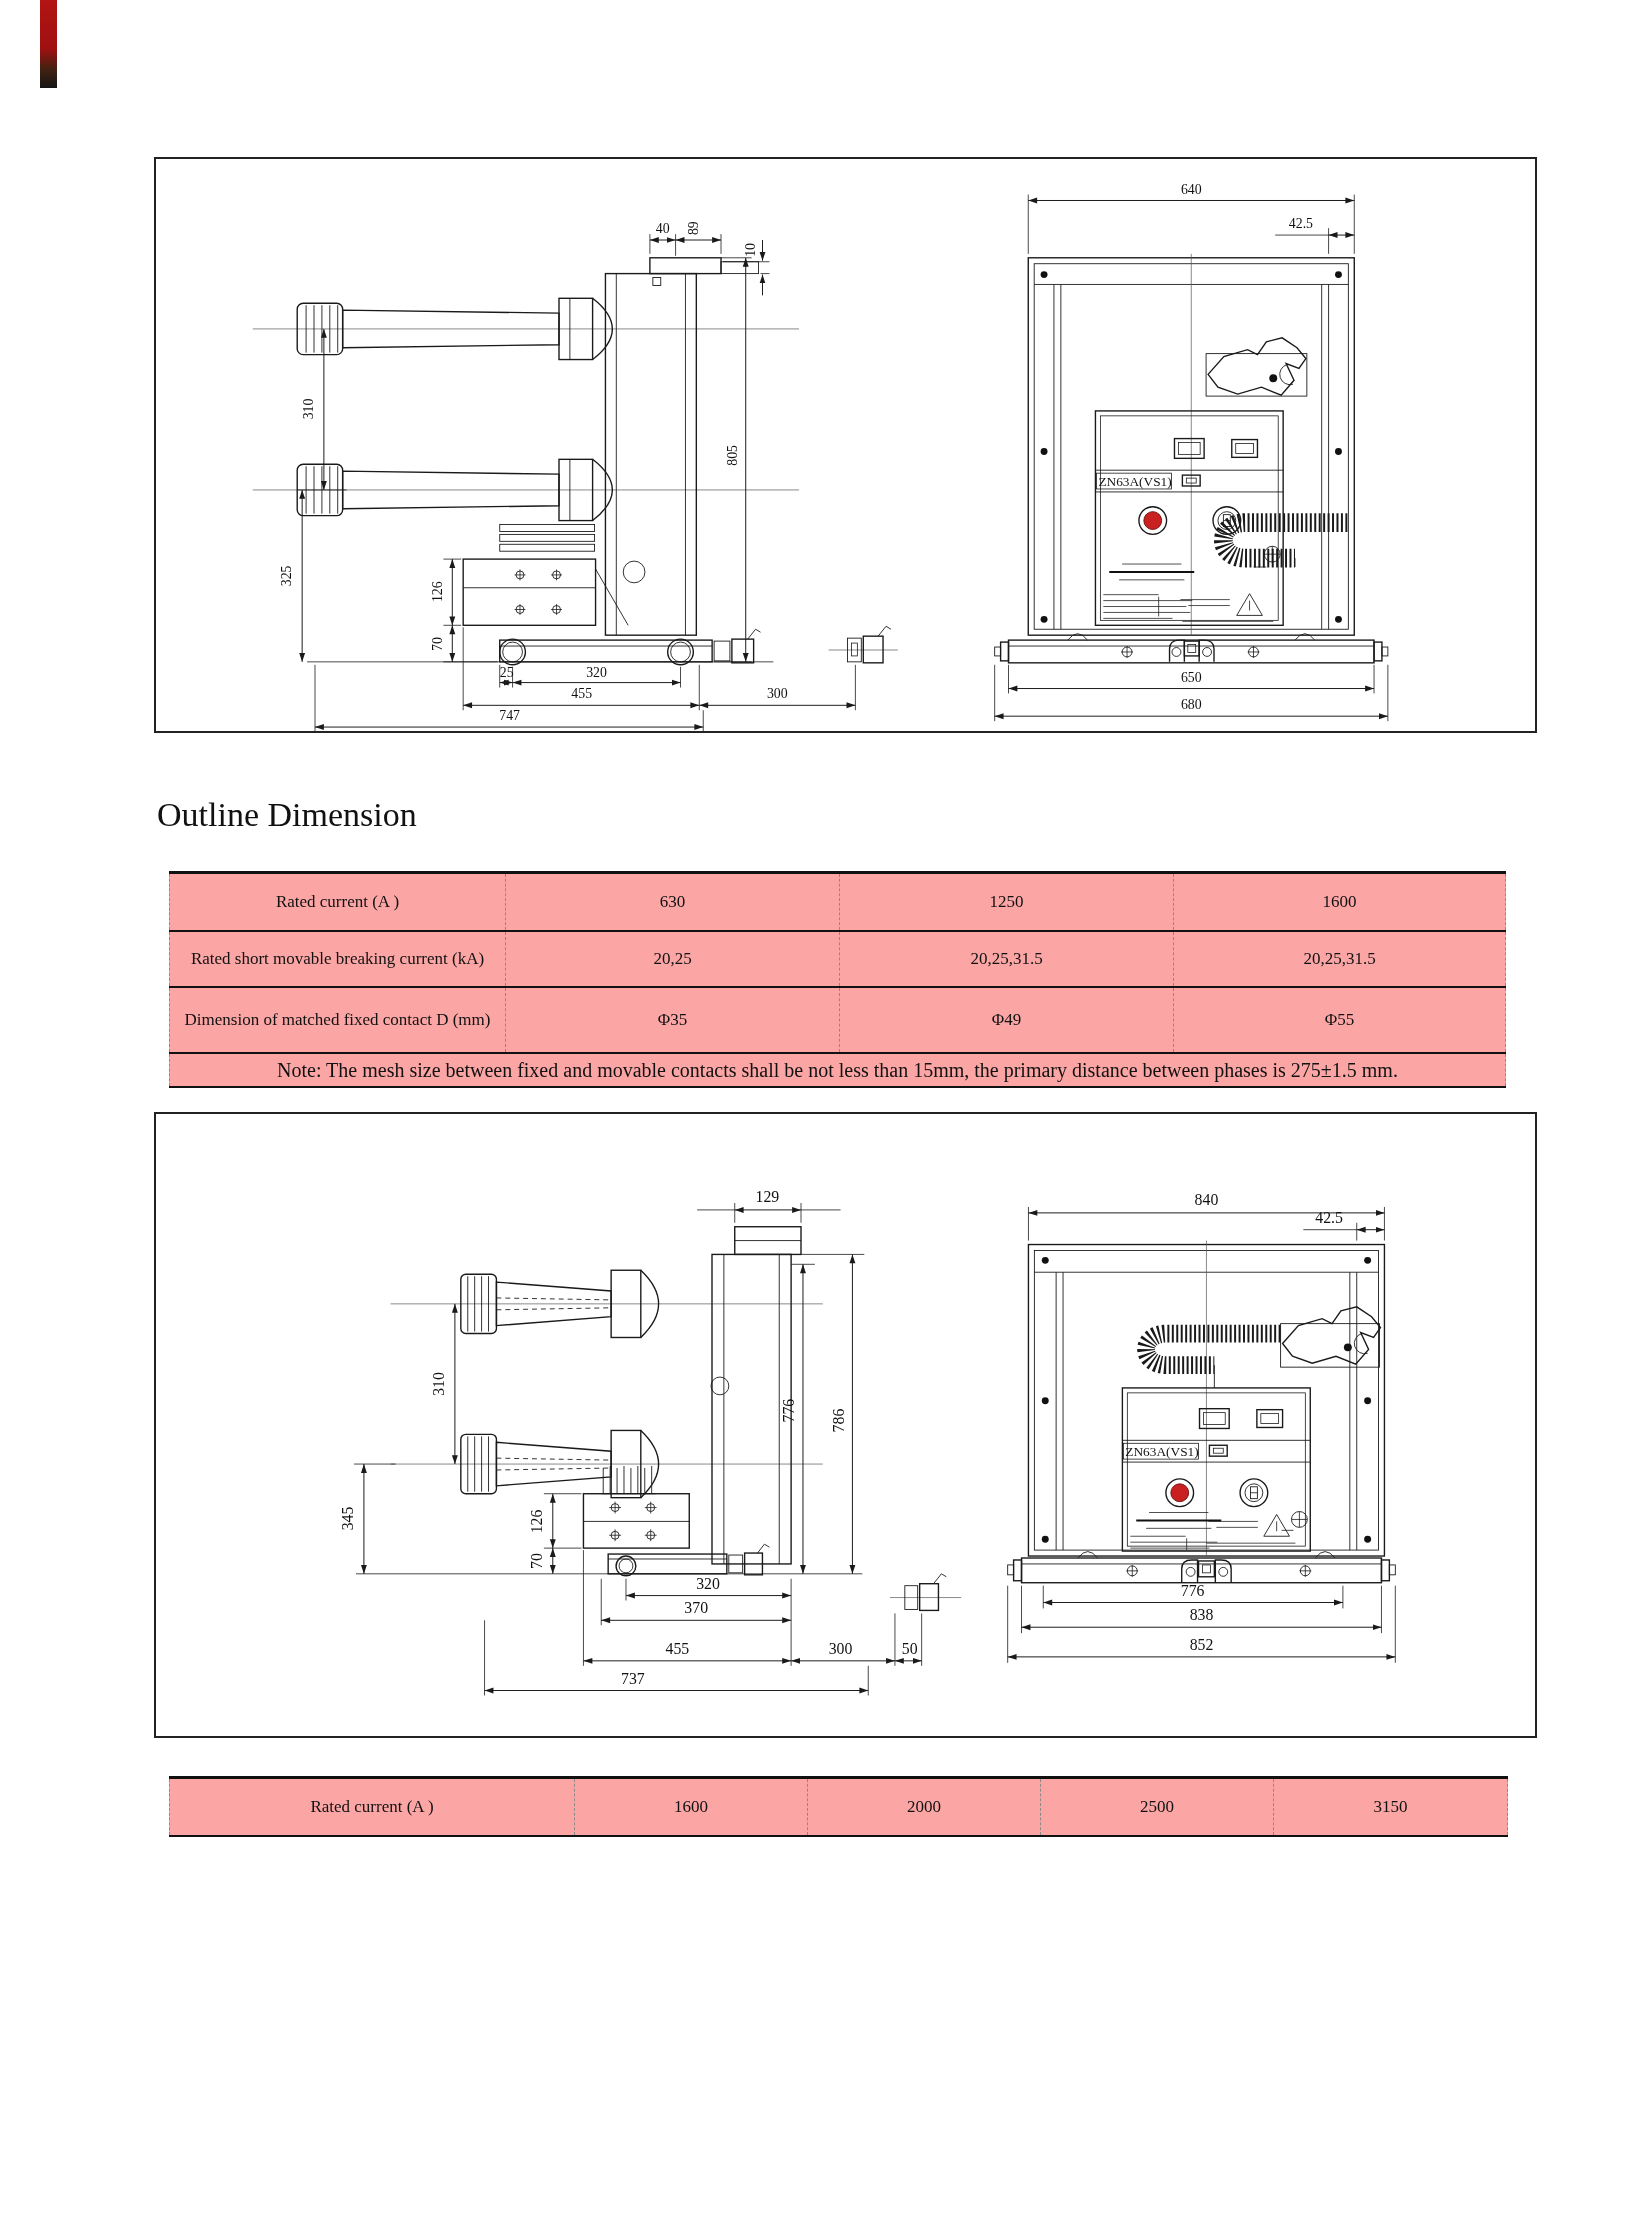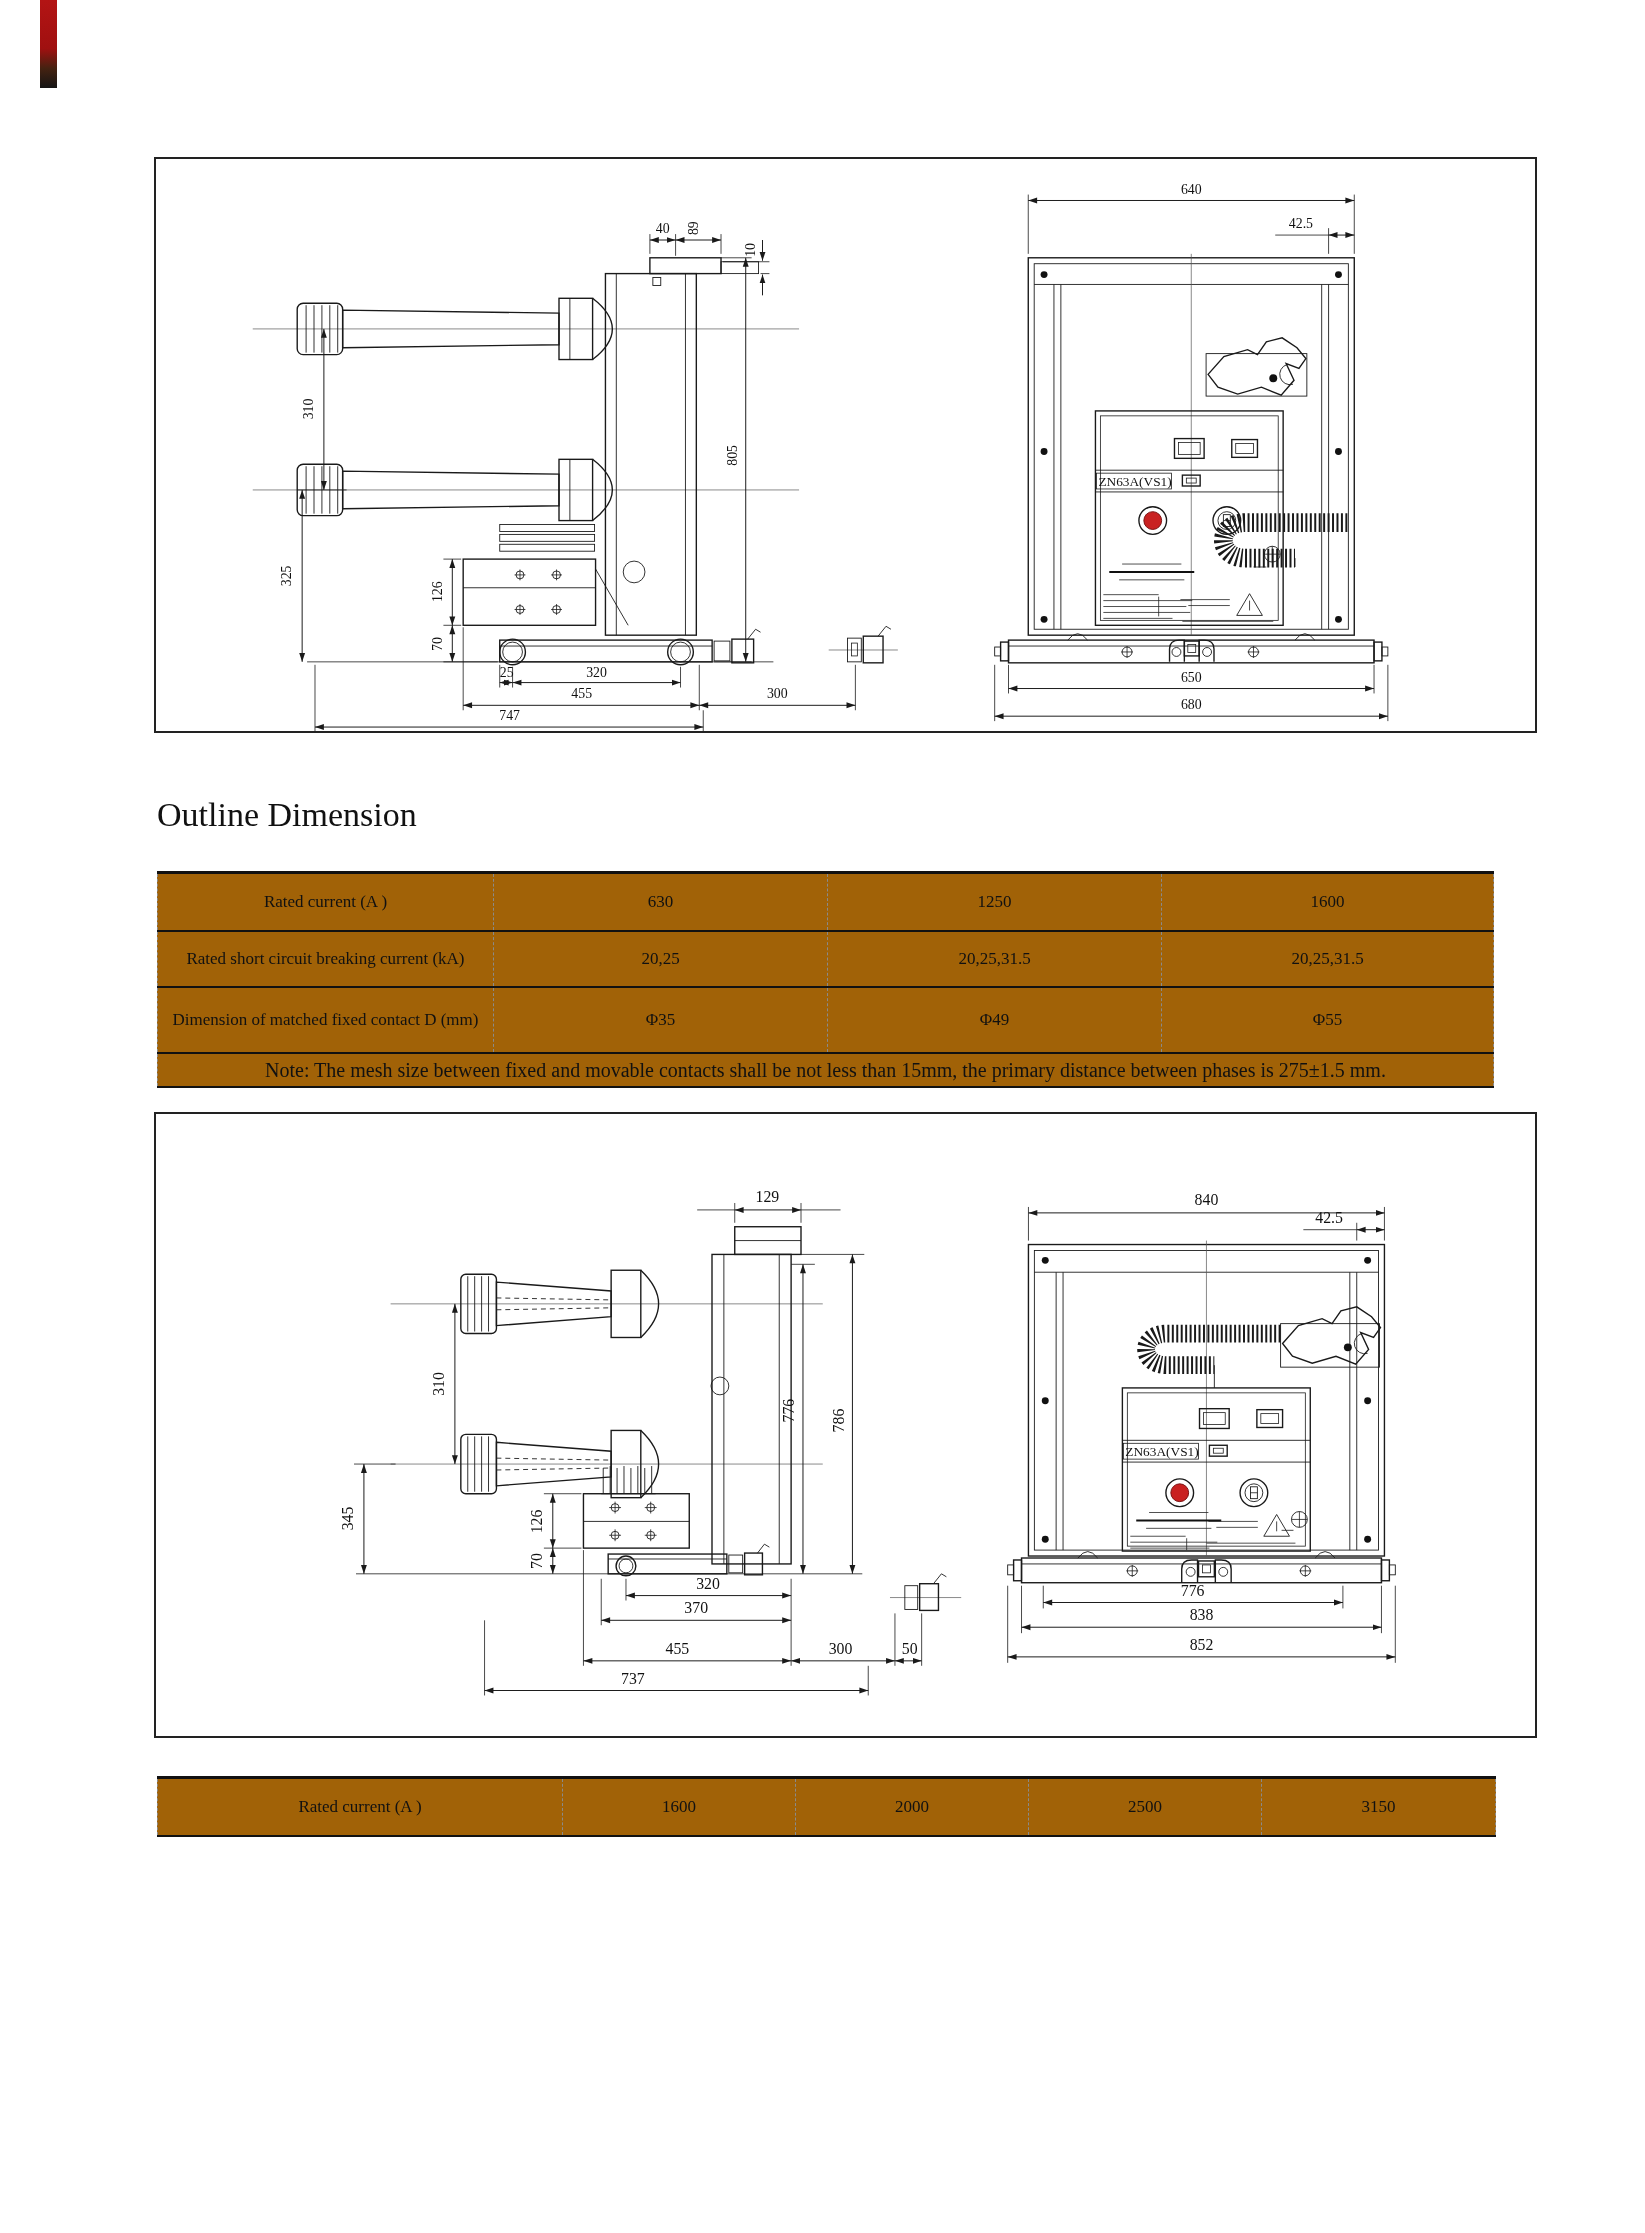--- a/index.html
+++ b/index.html
@@ -22,23 +22,23 @@
   .ot { fill:none; stroke:#1a1a1a; stroke-width:0.9; }
   .xl { fill:none; stroke:#1a1a1a; stroke-width:0.8; }
   .dl { fill:none; stroke:#1a1a1a; stroke-width:1; }
   .cl { fill:none; stroke:#555; stroke-width:0.7; }
   .tx { fill:none; stroke:#222; stroke-width:0.8; }
   .dt  { font-family:"Liberation Serif", serif; font-size:14px; fill:#111; }
   .dt2 { font-family:"Liberation Serif", serif; font-size:16px; fill:#111; }
   .pl  { font-family:"Liberation Serif", serif; font-size:13.5px; fill:#111; }
 
   
-  table.spec { position:absolute; border-collapse:collapse; background:#a16207;
+  table.spec { position:absolute; border-collapse:collapse; background:#fca5a5;
                table-layout:fixed; border-top:3px solid #111; border-bottom:1px solid #111;
-               font-family:"Liberation Serif", serif; font-size:17px; color:#111; }
+               font-family:"Liberation Serif", serif; font-size:17px; color:#111;margin-left:12px; }
   table.spec td { border-bottom:2.5px solid #111; border-left:1.5px dashed #8a8a8a;
                   border-right:1.5px dashed #8a8a8a; text-align:center; vertical-align:middle;
                   padding:2px 8px; }
   .t1 { left:157px; top:871px; width:1337px; }
   .t2 { left:157px; top:1776px; width:1337px; }
   .t1 tr.r1 td { height:52px; } .t1 tr.r2 td { height:50px; } .t1 tr.r3 td { height:60px;padding-left:8px; }
   .t1 tr.note td { height:28px; font-size:20px; }
   .t2 td { height:52px; }
 </style>
 </head>
@@ -267,21 +267,21 @@
         <col style="width:332px">
       </colgroup>
     <tbody>
         <tr class="r1">
       <td>Rated current (A )</td>
       <td>630</td>
       <td>1250</td>
       <td>1600</td>
     </tr>
     <tr class="r2">
-      <td>Rated short circuit breaking current (kA)</td>
+      <td>Rated short movable breaking current (kA)</td>
       <td>20,25</td>
       <td>20,25,31.5</td>
       <td>20,25,31.5</td>
     </tr>
     <tr class="r3">
       <td>Dimension of matched fixed contact D (mm)</td>
       <td>Φ35</td>
       <td>Φ49</td>
       <td>Φ55</td>
     </tr>

